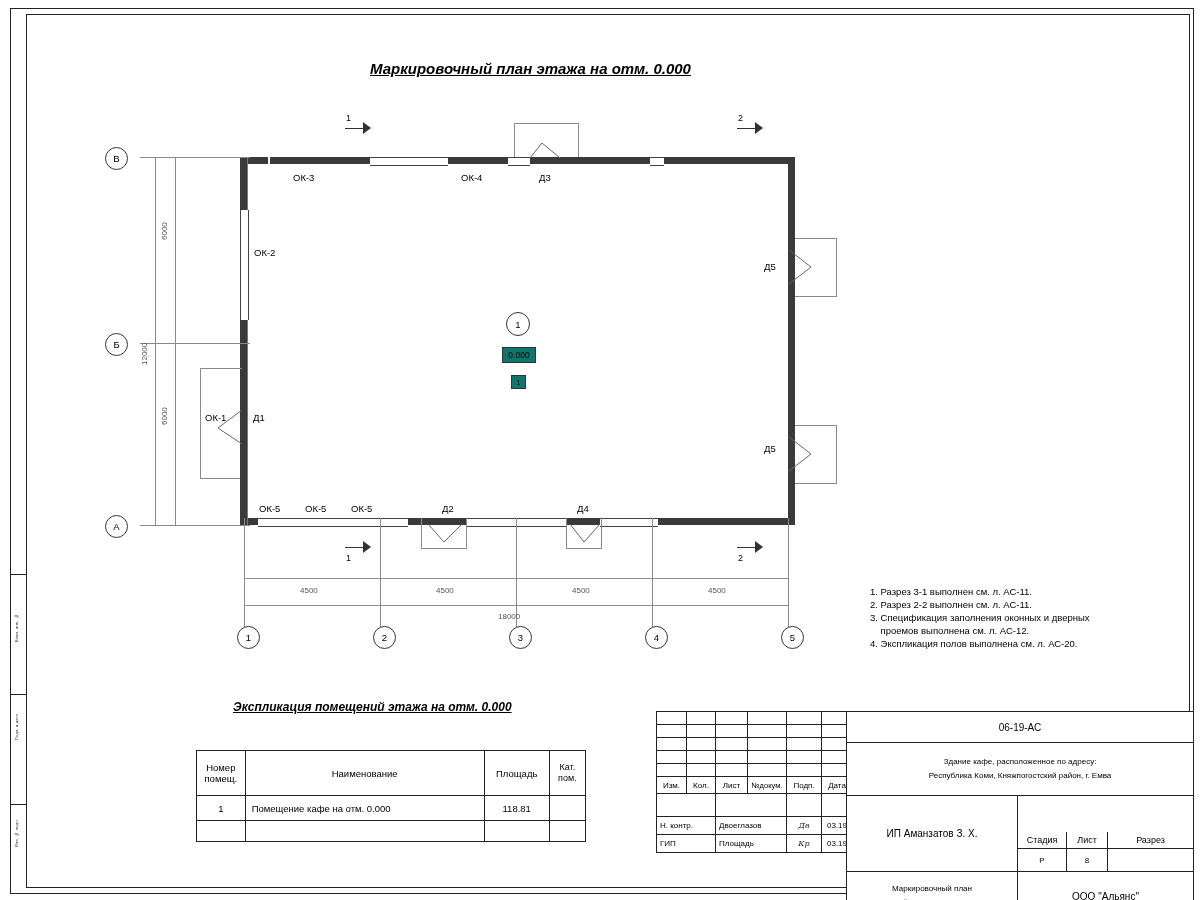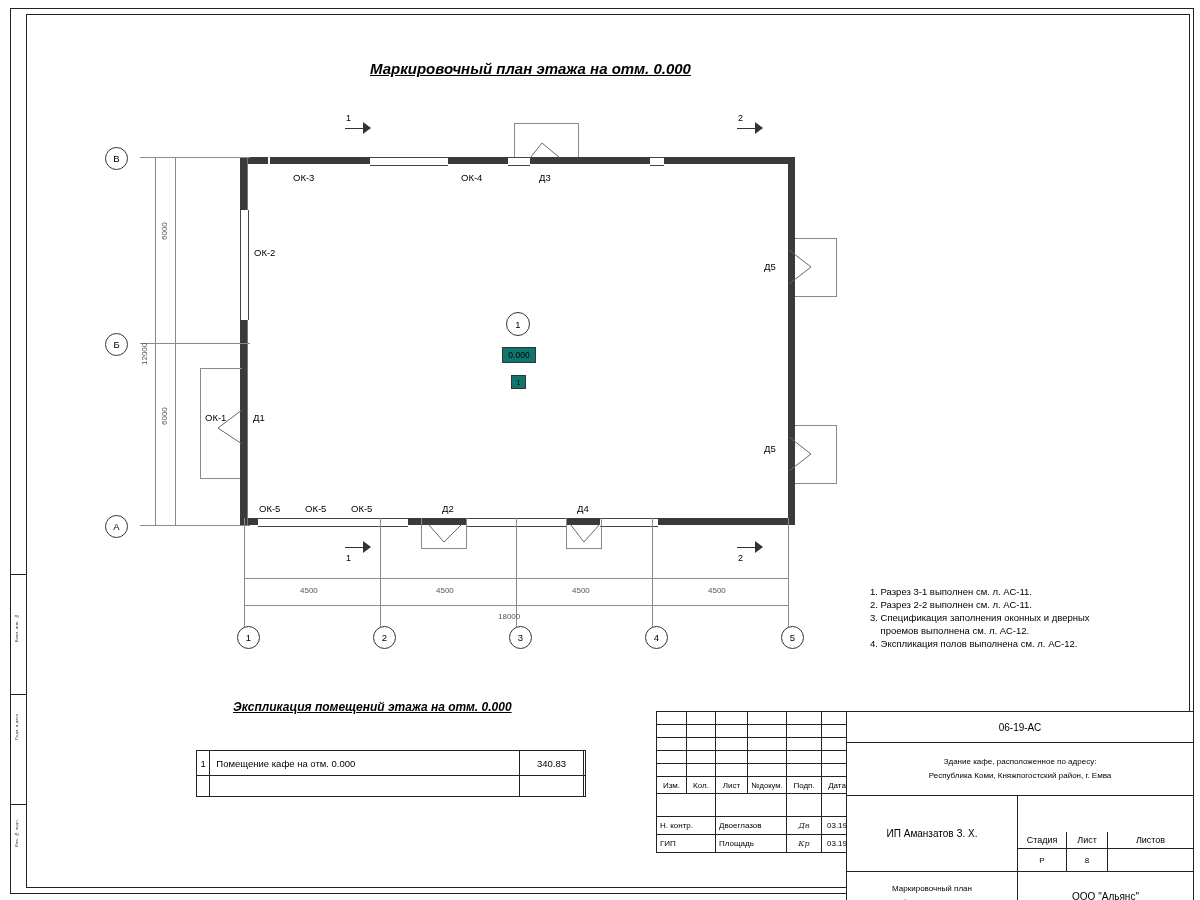--- a/index.html
+++ b/index.html
@@ -199,29 +199,35 @@
   <div class="thin thin-h" style="left:737px;top:547px;width:22px;background:#333;"></div>
   <svg style="position:absolute;left:755px;top:541px;" width="9" height="13">
       <path d="M0,0 L8,6 L0,12" fill="#333"></path>
     </svg>
   <span class="sect-lbl" style="left:738px;top:553px;">2</span>
 
   <div class="notes" style="left:870px;top:585px;">1. Разрез 3-1 выполнен см. л. АС-11.</div>
   <div class="notes" style="left:870px;top:598px;">2. Разрез 2-2 выполнен см. л. АС-11.</div>
   <div class="notes" style="left:870px;top:611px;">3. Спецификация заполнения оконных и дверных</div>
   <div class="notes" style="left:870px;top:624px;">    проемов выполнена см. л. АС-12.</div>
-  <div class="notes" style="left:870px;top:637px;">4. Экспликация полов выполнена см. л. АС-12.</div>
+  <div class="notes" style="left:870px;top:637px;">4. Экспликация полов выполнена см. л. АС-20.</div>
 
   <div class="expl-title" style="left:233px;top:700px;">Экспликация помещений этажа на отм. 0.000</div>
   <table class="expl" style="left:196px;top:750px;width:390px;">
     <tbody>
+        <tr>
+      <td style="width:46px;height:44px;line-height:11px;">Номер помещ.</td>
+      <td style="width:230px;">Наименование</td>
+      <td style="width:62px;">Площадь</td>
+      <td style="width:34px;line-height:11px;font-size:9px;">Кат. пом.</td>
+    </tr>
     <tr>
       <td style="height:24px;">1</td>
       <td style="text-align:left;padding-left:6px;">Помещение кафе на отм. 0.000</td>
-      <td>340.83</td>
+      <td>118.81</td>
       <td></td>
     </tr>
     <tr>
       <td style="height:20px;"></td>
       <td></td>
       <td></td>
       <td></td>
     </tr>
   </tbody>
     </table>
@@ -309,21 +315,21 @@
       </td>
     </tr>
     <tr>
       <td rowspan="2" style="width:170px;height:26px;" class="big">ИП Аманзатов З. Х.</td>
       <td colspan="2" style="padding:0;">
         <table style="position:relative;width:175px;border:none;margin-top:36px;">
           <tbody>
                 <tr>
             <td style="width:48px;height:16px;border:none;border-bottom:1px solid #222;border-right:1px solid #222;font-size:9px;">Стадия</td>
             <td style="width:40px;border:none;border-bottom:1px solid #222;border-right:1px solid #222;font-size:9px;">Лист</td>
-            <td style="border:none;border-bottom:1px solid #222;font-size:9px;">Листов</td>
+            <td style="border:none;border-bottom:1px solid #222;font-size:9px;">Разрез</td>
           </tr>
           <tr>
             <td style="height:22px;border:none;border-right:1px solid #222;">Р</td>
             <td style="border:none;border-right:1px solid #222;">8</td>
             <td style="border:none;"></td>
           </tr>
         </tbody>
             </table>
       </td>
     </tr>

